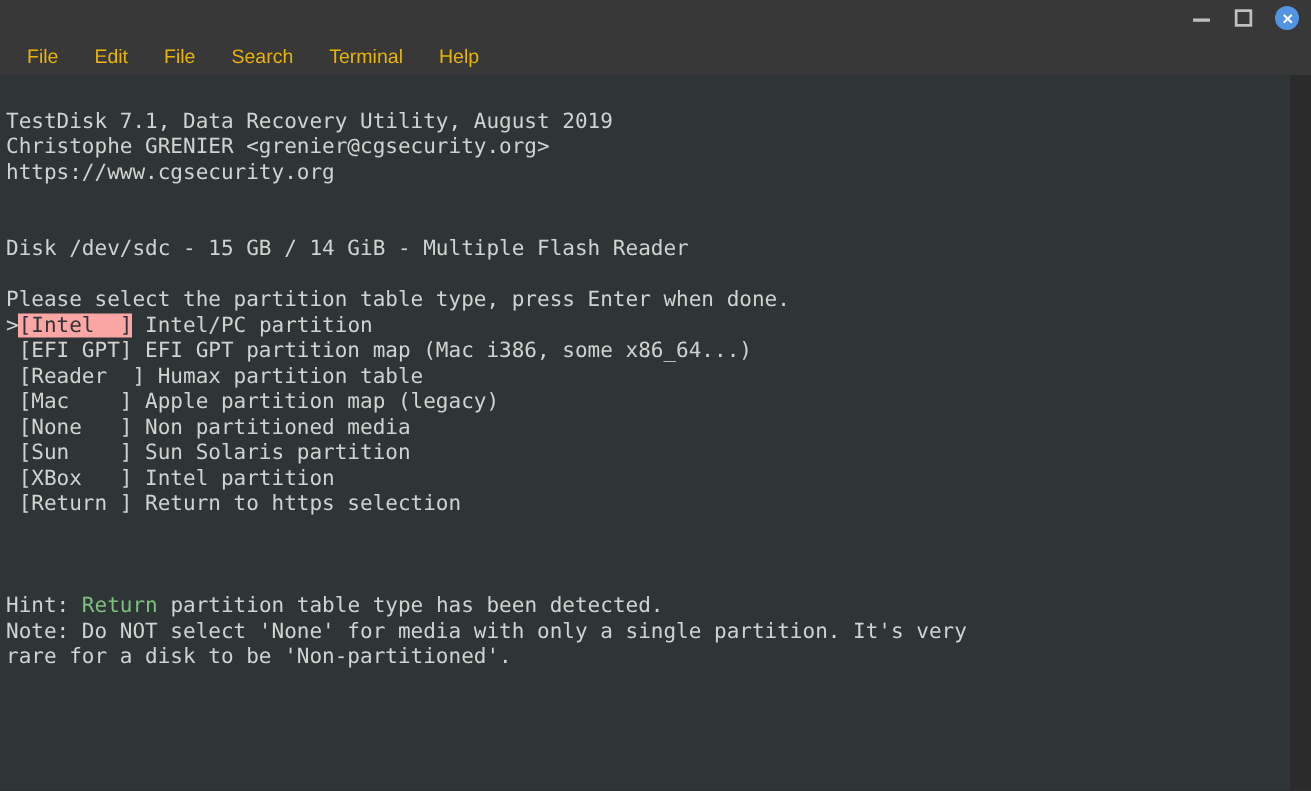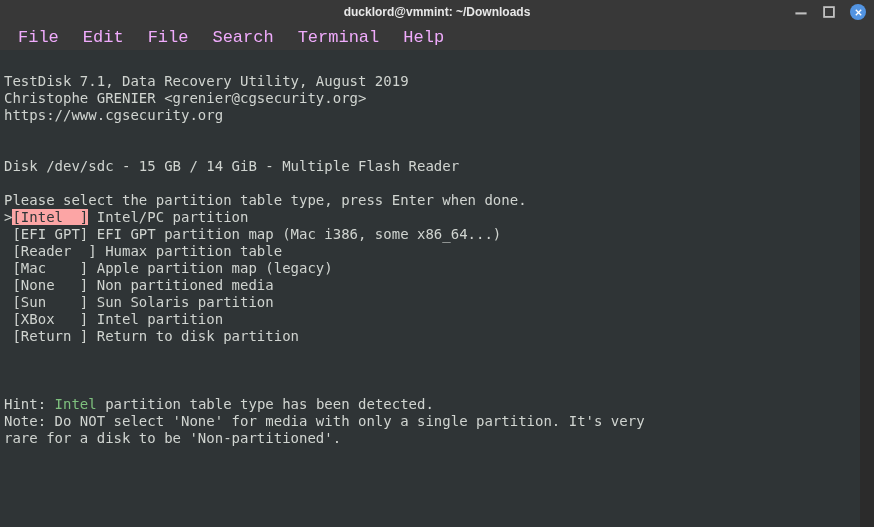--- a/index.html
+++ b/index.html
@@ -52,25 +52,24 @@
     .close-btn svg { width: 9px; height: 9px; }
     .menubar {
       height: 26px;
       background: #383838;
       display: flex;
       align-items: center;
       padding: 0 8px;
       gap: 4px;
     }
     .menu-item {
-      color: #f0abfc;
-      font-size: 17px;
+      color: #eab308;
+      font-size: 13px;
       padding: 3px 10px;
       cursor: pointer;
-      font-family: Liberation Mono, monospace;
     }
     .terminal {
       background: #2f3436;
       height: calc(100% - 50px);
       padding: 6px 4px;
       font-family: 'DejaVu Sans Mono', 'Liberation Mono', monospace;
       font-size: 14px;
       line-height: 17px;
       color: #d0d4d0;
       white-space: pre;
@@ -81,21 +80,20 @@
     .sel-item {
       background: #fca5a5;
       color: #2f3436;
     }
     .hint-kw { color: #7ec07e; }
   </style>
 </head>
 <body>
 
 <div class="titlebar">
-  <span class="title">ducklord@vmmint: ~/Downloads</span>
   <div class="window-controls">
     <div class="window-btn">
       <svg viewBox="0 0 10 10">
           <line x1="1" y1="6" x2="9" y2="6" stroke="#c0c0c0" stroke-width="1.5"></line>
         </svg>
     </div>
     <div class="window-btn">
       <svg viewBox="0 0 10 10">
           <rect x="1.5" y="1.5" width="7" height="7" fill="none" stroke="#c0c0c0" stroke-width="1.3"></rect>
         </svg>
@@ -127,20 +125,20 @@
 <span>Disk /dev/sdc - 15 GB / 14 GiB - Multiple Flash Reader</span>
 <span></span>
 <span>Please select the partition table type, press Enter when done.</span>
 <span><span class="sel-marker">&gt;</span><span class="sel-item">[Intel  ]</span><span> Intel/PC partition</span></span>
 <span> [EFI GPT] EFI GPT partition map (Mac i386, some x86_64...)</span>
 <span> [Reader  ] Humax partition table</span>
 <span> [Mac    ] Apple partition map (legacy)</span>
 <span> [None   ] Non partitioned media</span>
 <span> [Sun    ] Sun Solaris partition</span>
 <span> [XBox   ] Intel partition</span>
-<span> [Return ] Return to disk partition</span>
+<span> [Return ] Return to https selection</span>
 <span></span>
 <span></span>
 <span></span>
-<span><span>Hint: </span><span class="hint-kw">Intel</span><span> partition table type has been detected.</span></span>
+<span><span>Hint: </span><span class="hint-kw">Return</span><span> partition table type has been detected.</span></span>
 <span>Note: Do NOT select 'None' for media with only a single partition. It's very</span>
 <span>rare for a disk to be 'Non-partitioned'.</span>
 </div>
 
 </body></html>

